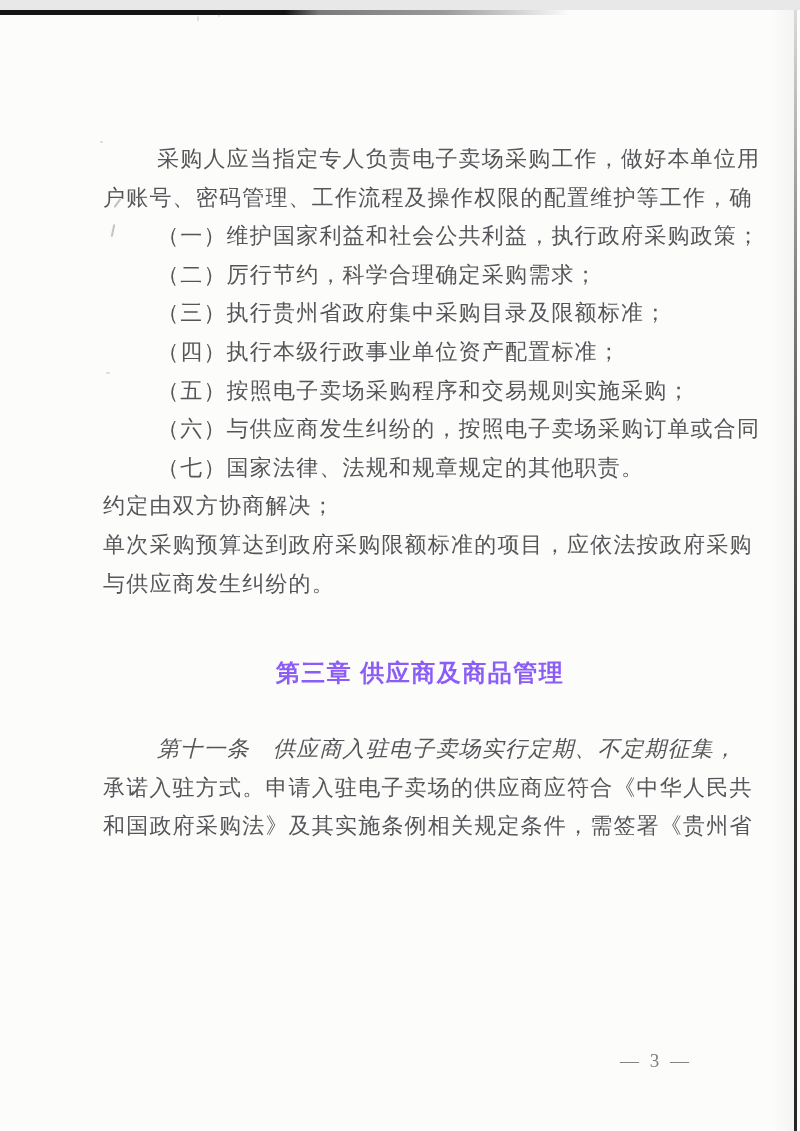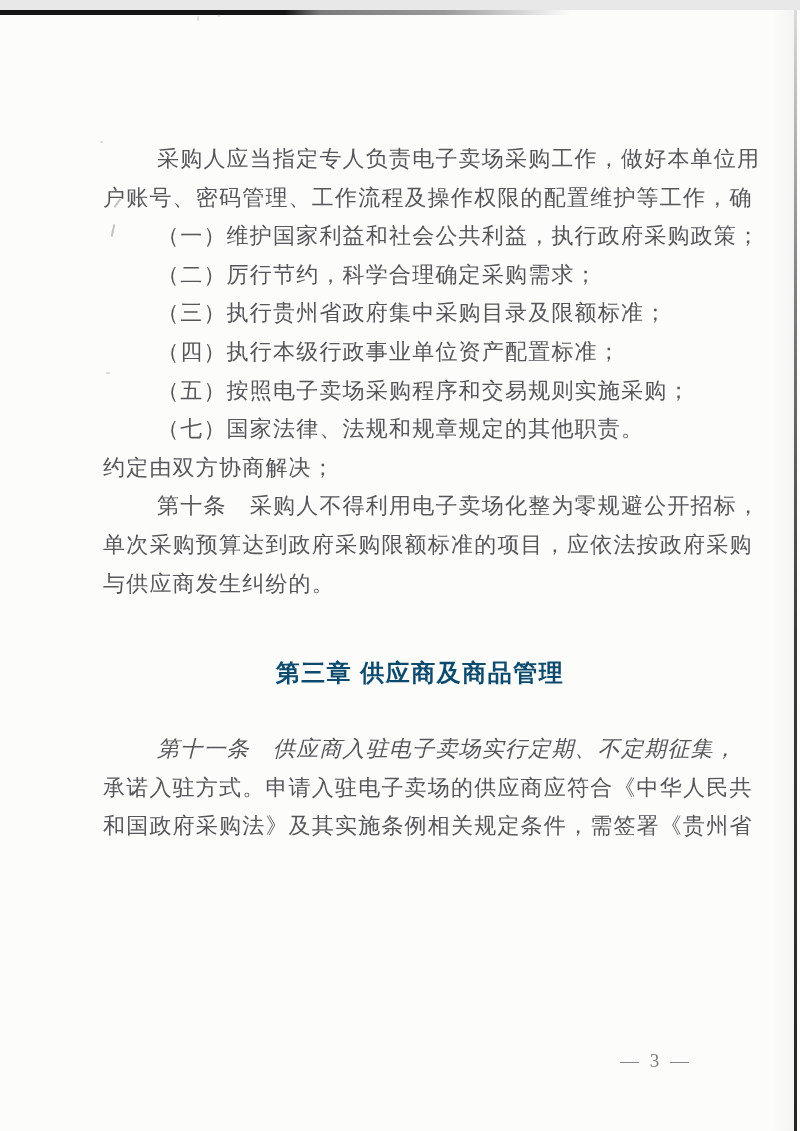--- a/index.html
+++ b/index.html
@@ -76,21 +76,21 @@
   }
   .chapter {
     margin-top: 50px;
     height: 40px;
     line-height: 40px;
     text-align: center;
     font-family: "Liberation Sans", "DejaVu Sans", sans-serif;
     font-weight: 700;
     font-size: 24px;
     letter-spacing: 1.5px;
-    color: #0c4a6e;
+    color: #8b5cf6;
     white-space: nowrap;
   }
   .after-chapter {
     margin-top: 37px;
     font-style: italic;
   }
   .page-number {
     position: absolute;
     left: 610px;
     top: 1040px;
@@ -118,23 +118,23 @@
   <div class="artifact a6"></div>
 
   <div class="content">
     <div class="ln ind">采购人应当指定专人负责电子卖场采购工作，做好本单位用</div>
     <div class="ln">户账号、密码管理、工作流程及操作权限的配置维护等工作，确</div>
     <div class="ln ind">（一）维护国家利益和社会公共利益，执行政府采购政策；</div>
     <div class="ln ind">（二）厉行节约，科学合理确定采购需求；</div>
     <div class="ln ind">（三）执行贵州省政府集中采购目录及限额标准；</div>
     <div class="ln ind">（四）执行本级行政事业单位资产配置标准；</div>
     <div class="ln ind">（五）按照电子卖场采购程序和交易规则实施采购；</div>
+    <div class="ln ind">（六）与供应商发生纠纷的，按照电子卖场采购订单或合同</div>
     <div class="ln ind">（七）国家法律、法规和规章规定的其他职责。</div>
     <div class="ln">约定由双方协商解决；</div>
-    <div class="ln ind">第十条　采购人不得利用电子卖场化整为零规避公开招标，</div>
     <div class="ln">单次采购预算达到政府采购限额标准的项目，应依法按政府采购</div>
     <div class="ln">与供应商发生纠纷的。</div>
 
     <div class="chapter">第三章 供应商及商品管理</div>
 
     <div class="ln ind after-chapter">第十一条　供应商入驻电子卖场实行定期、不定期征集，</div>
     <div class="ln">承诺入驻方式。申请入驻电子卖场的供应商应符合《中华人民共</div>
     <div class="ln">和国政府采购法》及其实施条例相关规定条件，需签署《贵州省</div>
   </div>
 

